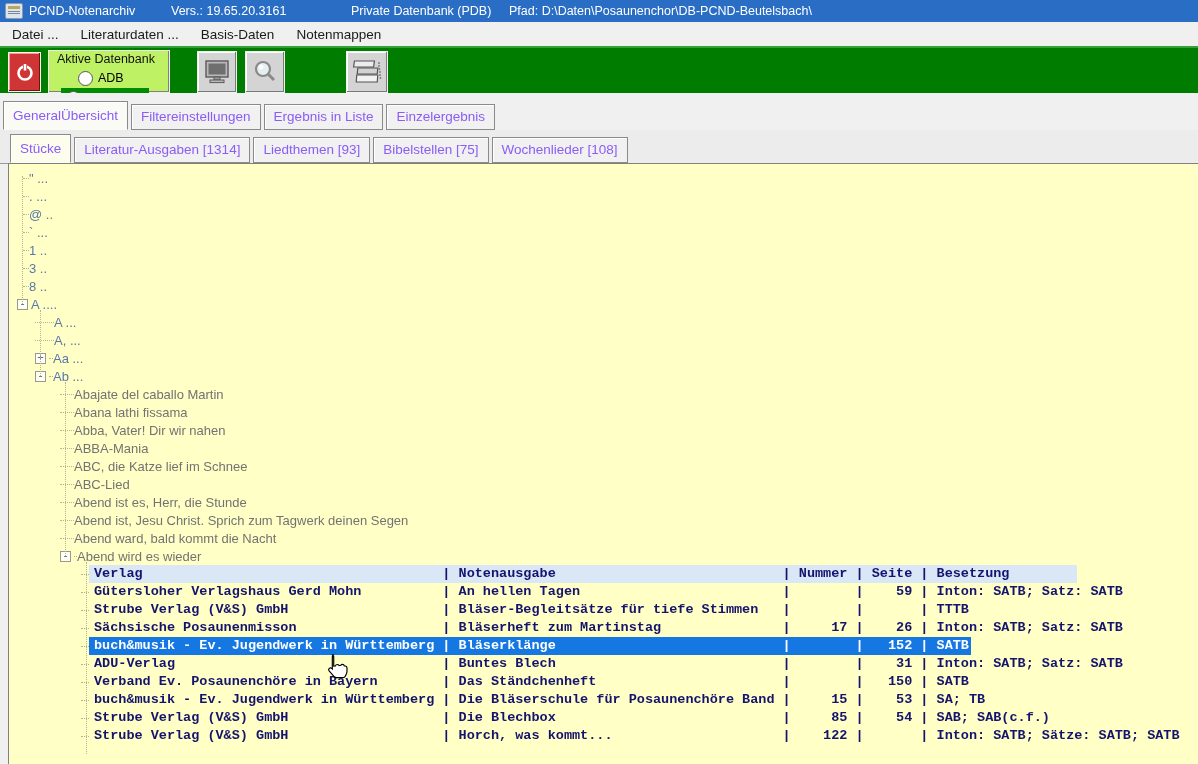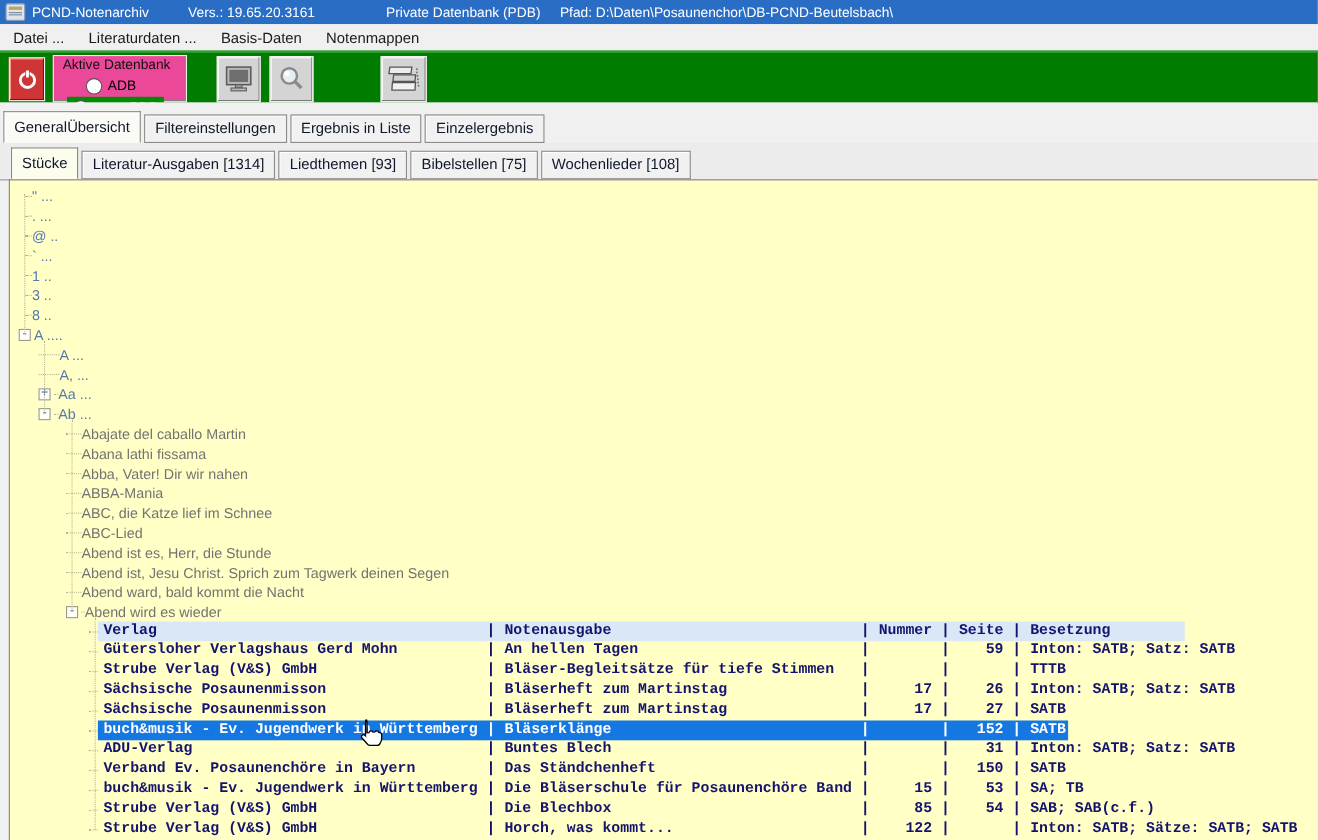--- a/index.html
+++ b/index.html
@@ -27,39 +27,39 @@
   .menu-item:first-child{padding-left:12px;}
 
   
   .toolbar{position:absolute;left:0;top:46px;width:100%;height:47px;background:#007d00;
            border-top:2px solid #35a035;display:flex;align-items:center;}
   .tbtn{width:38px;height:40px;background:#d4d4d4;border:1px solid #f2f2f2;
         box-shadow:inset -1px -1px 0 #7a7a7a, inset 1px 1px 0 #ffffff;
         display:flex;align-items:center;justify-content:center;flex:none;}
   .power{margin-left:8px;width:31px;height:38px;background:#cf3535;
          box-shadow:inset -1px -1px 0 #7a1010, inset 1px 1px 0 #ff9a9a;}
-  .dbgroup{margin-left:7px;width:120px;height:41px;background:#ec4899;border:1px solid #eee;
+  .dbgroup{margin-left:7px;width:120px;height:41px;background:#bef264;border:1px solid #eee;
            box-shadow:inset -1px -1px 0 #808080;position:relative;font-size:12.5px;flex:none;}
   .dbgroup .glabel{position:absolute;left:8px;top:1px;color:#111;}
   .dbrow{position:absolute;left:4px;top:17px;display:flex;align-items:center;flex-direction:column;}
   .radio-opt{display:flex;align-items:center;height:20px;padding:0 5px;}
   .radio-opt.sel{background:#008b00;color:#fff;margin-left:8px;gap:32px;}
   .rdot{width:13px;height:13px;border-radius:50%;background:#fff;border:1px solid #555;
         margin-right:5px;position:relative;flex:none;}
   .rdot.on::after{content:"";position:absolute;left:3px;top:3px;width:5px;height:5px;border-radius:50%;background:#222;}
   .mon{margin-left:27px;}
   .sea{margin-left:8px;}
   .boo{margin-left:61px;width:40px;}
 
   
   .strip1{position:absolute;left:0;top:93px;width:100%;height:37px;background:#f0f0f0;
           border-bottom:1px solid #a8a8a8;}
   .strip2{position:absolute;left:0;top:130px;width:100%;height:33px;background:#ececec;
           border-bottom:1px solid #9a9a9a;}
-  .tab{display:inline-block;font-size:13.5px;color:#0f172a;background:#f1f1f1;
+  .tab{display:inline-block;font-size:13.5px;color:#8b5cf6;background:#f1f1f1;
        border:1px solid #8a8a8a;box-shadow:inset 1px 1px 0 #fff;
        padding:4px 9px 5px 9px;margin-right:3px;vertical-align:bottom;}
   .strip1 .tabs{position:absolute;left:3px;bottom:0;}
   .strip2 .tabs{position:absolute;left:10px;bottom:0;}
   .tab.active{background:#fbfbf6;padding-top:6px;padding-bottom:6px;border-bottom:1px solid #fbfbf6;}
   .strip2 .tab.active{background:#fdfdee;border-bottom:1px solid #fdfdee;}
 
   
   .pane{position:absolute;left:8px;top:163px;right:0;bottom:0;background:#ffffc6;
         border-top:1px solid #808080;border-left:1px solid #808080;overflow:hidden;}
@@ -298,25 +298,20 @@
           <span class="band">Strube Verlag (V&amp;S) GmbH                   | Bläser-Begleitsätze für tiefe Stimmen   |        |       | TTTB</span>
         </div>
         <div class="trow">
           <span class="sp" style="width: 72px;"></span>
           <span class="hstub" style="width: 8px;"></span>
           <span class="band">Sächsische Posaunenmisson                  | Bläserheft zum Martinstag               |     17 |    26 | Inton: SATB; Satz: SATB</span>
         </div>
         <div class="trow">
           <span class="sp" style="width: 72px;"></span>
           <span class="hstub" style="width: 8px;"></span>
-          <span class="band">Sächsische Posaunenmisson                  | Bläserheft zum Martinstag               |     17 |    27 | SATB</span>
-        </div>
-        <div class="trow">
-          <span class="sp" style="width: 72px;"></span>
-          <span class="hstub" style="width: 8px;"></span>
           <span class="band selrow">buch&amp;musik - Ev. Jugendwerk in Württemberg | Bläserklänge                            |        |   152 | SATB</span>
         </div>
         <div class="trow">
           <span class="sp" style="width: 72px;"></span>
           <span class="hstub" style="width: 8px;"></span>
           <span class="band">ADU-Verlag                                 | Buntes Blech                            |        |    31 | Inton: SATB; Satz: SATB</span>
         </div>
         <div class="trow">
           <span class="sp" style="width: 72px;"></span>
           <span class="hstub" style="width: 8px;"></span>

